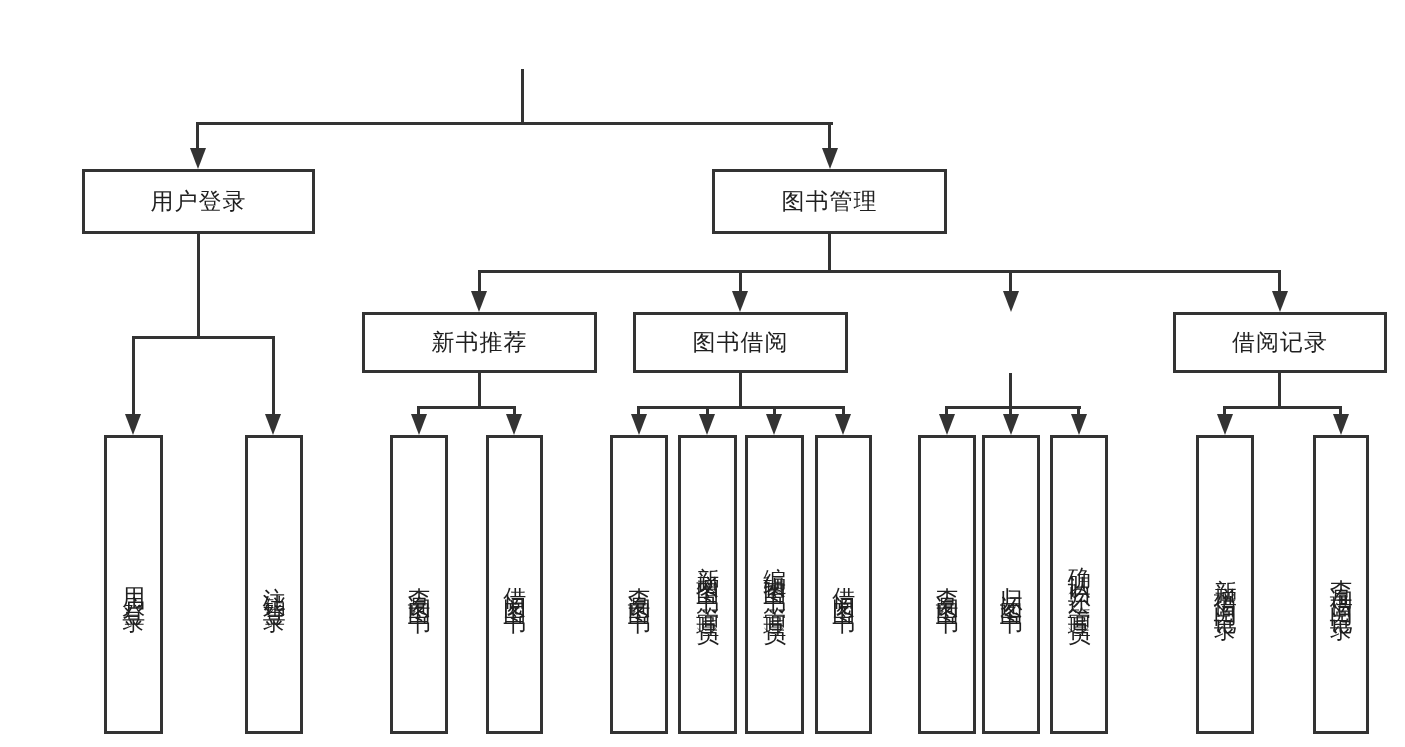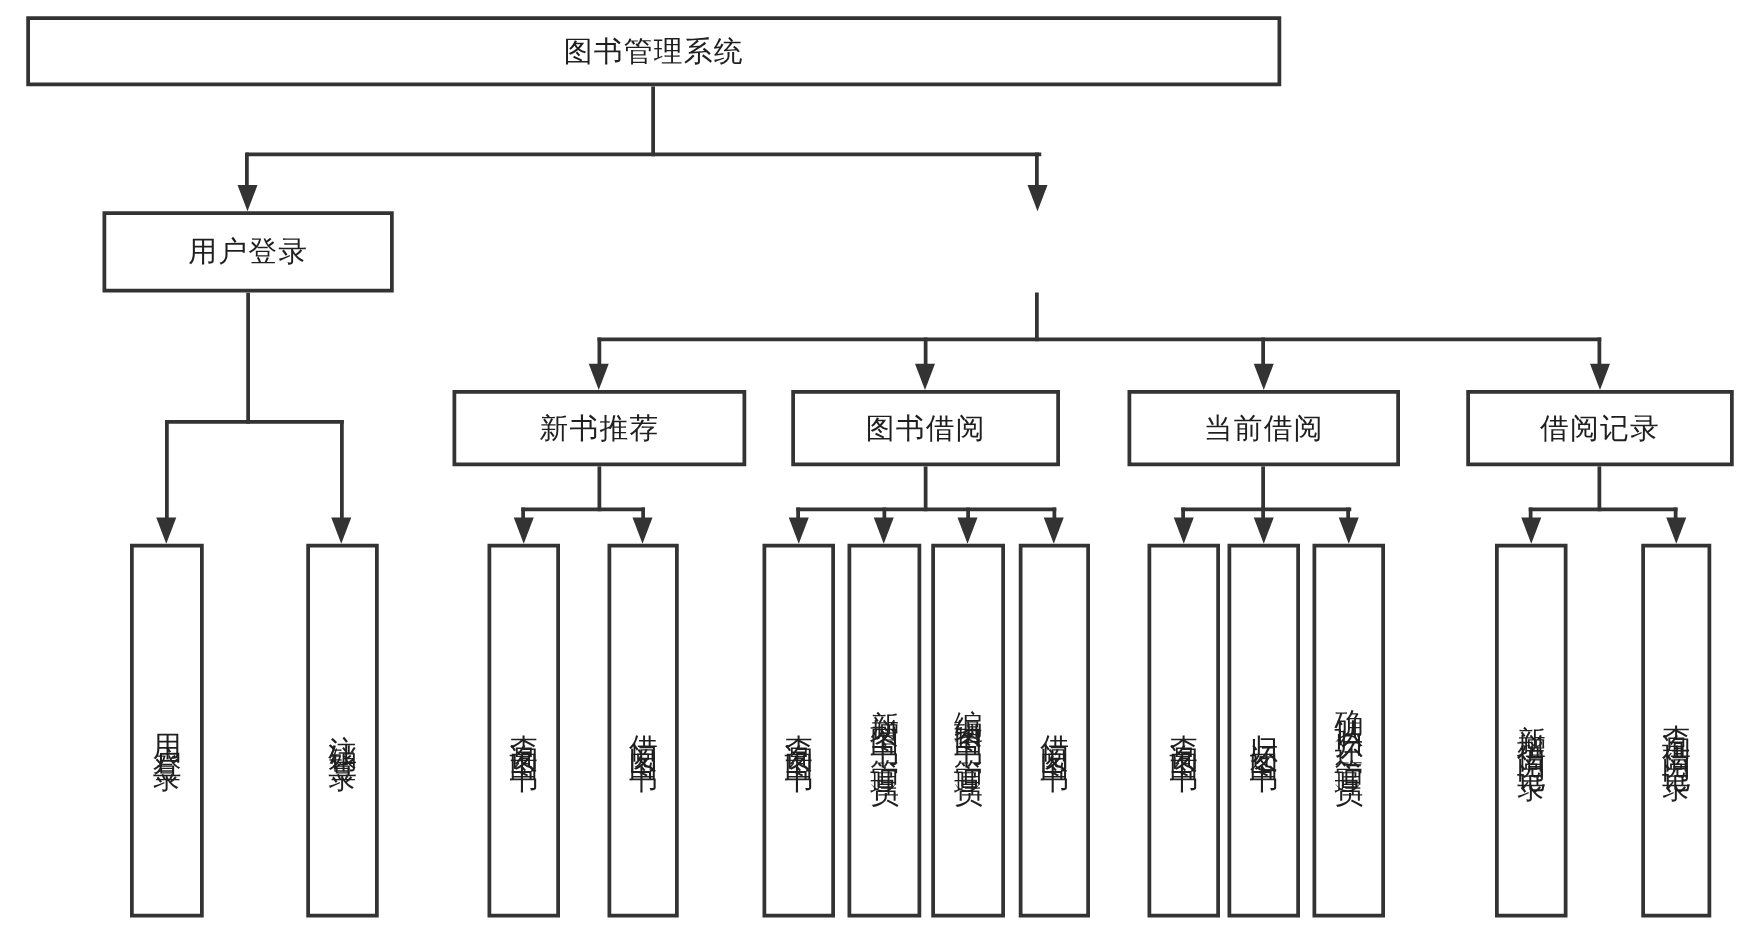--- a/index.html
+++ b/index.html
@@ -95,27 +95,26 @@
     <div class="arrow" style="left:1071px;top:414px"></div>
 
     <div class="vl" style="left:1278px;top:373px;height:36px"></div>
     <div class="hl" style="left:1223px;top:406px;width:119px"></div>
     <div class="vl" style="left:1223px;top:406px;height:12px"></div>
     <div class="vl" style="left:1339px;top:406px;height:12px"></div>
     <div class="arrow" style="left:1217px;top:414px"></div>
     <div class="arrow" style="left:1333px;top:414px"></div>
   </div>
 
-  <div class="box" style="left:21px;top:13px;width:1004px;height:56px">图书管理系统</div>
 
   <div class="box" style="left:82px;top:169px;width:233px;height:65px">用户登录</div>
+  <div class="box" style="left:712px;top:169px;width:235px;height:65px">图书管理</div>
 
   <div class="box" style="left:362px;top:312px;width:235px;height:61px">新书推荐</div>
   <div class="box" style="left:633px;top:312px;width:215px;height:61px">图书借阅</div>
-  <div class="box" style="left:902px;top:312px;width:218px;height:61px">当前借阅</div>
   <div class="box" style="left:1173px;top:312px;width:214px;height:61px">借阅记录</div>
 
   <div class="box" style="left:104px;top:435px;width:59px;height:299px">
     <span class="vtext">用户登录</span>
   </div>
   <div class="box" style="left:245px;top:435px;width:58px;height:299px">
     <span class="vtext">注销登录</span>
   </div>
 
   <div class="box" style="left:390px;top:435px;width:58px;height:299px">

